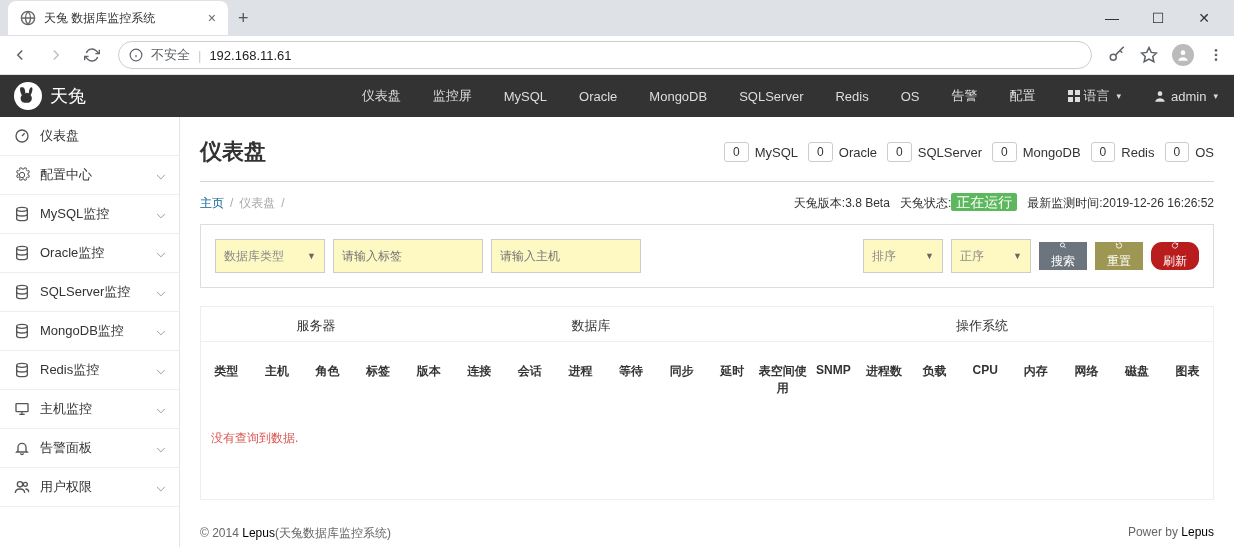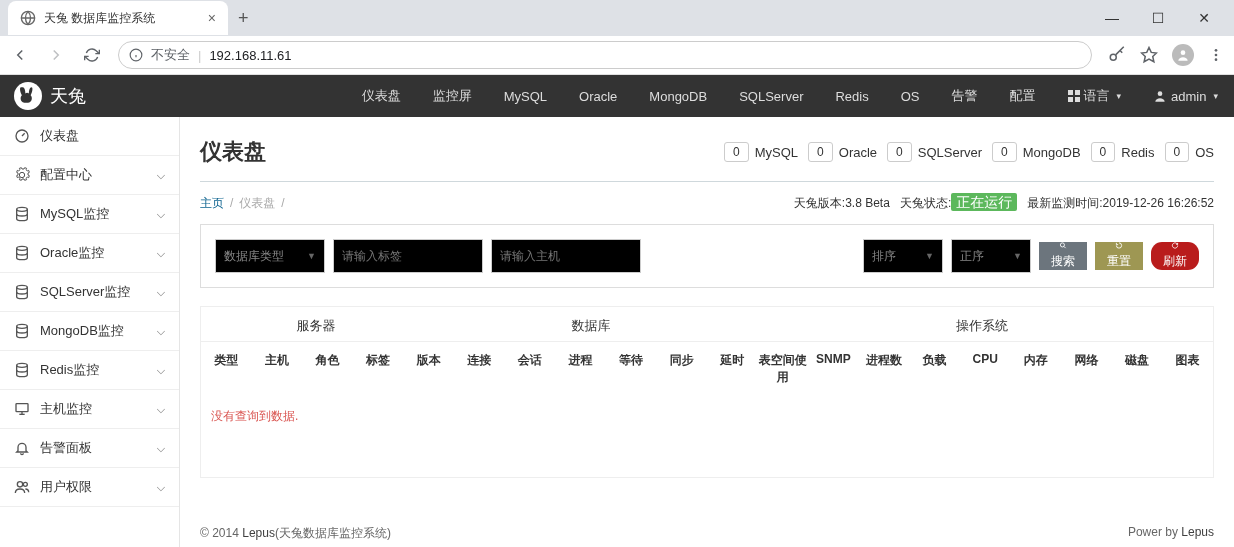--- a/index.html
+++ b/index.html
@@ -52,42 +52,42 @@
 .stat-badge .lbl { font-size: 13px; color: #333; }
 
 .breadcrumb-row { display: flex; align-items: center; padding: 12px 0; font-size: 12px; }
 .breadcrumb-row a { color: #0d638f; text-decoration: none; }
 .breadcrumb-row .divider { margin: 0 6px; color: #aaa; }
 .breadcrumb-row .current { color: #aaa; }
 .status-info { margin-left: auto; display: flex; gap: 10px; align-items: center; color: #333; }
 .status-run { background: #5cb85c; color: #fff; padding: 1px 5px; border-radius: 2px; font-size: 14px; }
 
 .filter-box { border: 1px solid #ddd; padding: 14px; display: flex; gap: 8px; align-items: center; margin-bottom: 18px; }
-.filter-select, .filter-input { height: 28px; border: 1px solid #ccc; padding: 16px 8px; font-size: 12px; background: #000000; color:#888; }
+.filter-select, .filter-input { height: 28px; border: 1px solid #ccc; padding: 16px 8px; font-size: 12px; background: #fef9c3; color:#888; }
 .filter-select { width: 110px; display:flex; align-items:center; justify-content:space-between; cursor:pointer; }
 .filter-select.sm { width: 80px; }
 .filter-select .caret-d { font-size:9px; color:#666; border-left:1px solid #ccc; padding-left:6px; height:100%; display:flex; align-items:center;}
 .filter-input { width: 150px; }
 .btn { height: 28px; padding: 0 12px; border: none; color: #fff; font-size: 12px; cursor: pointer; display:flex; align-items:center; gap:4px;flex-direction:column; }
 .btn-search { background: #6c757d; }
 .btn-reset { background: #9e9753; }
 .btn-refresh { background: #b91c1c; border-radius: 11px; }
 
 .table-section { border:1px solid #eee; }
 .table-group-header { display: flex; padding: 10px 0 6px; font-weight: normal; font-size: 13px; }
 .grp-server { width: 230px; text-align: center; }
 .grp-db { width: 320px; text-align: center; }
 .grp-os { flex: 1; text-align: center; }
-.table-cols { display: flex; padding: 10px 0; border-top: 1px solid #eee; font-size: 12px; font-weight: bold; }
+.table-cols { display: flex; padding: 21px 0; border-top: 1px solid #eee; font-size: 12px; font-weight: bold; }
 .table-cols > div { text-align: center; }
 .col { flex: 1; }
 .no-data { color: #d9534f; padding: 12px 10px; font-size: 12px; }
 
 .footer { position: absolute; bottom: 6px; left: 20px; right: 20px; display: flex; font-size: 12px; color: #666; }
-.footer a { color: #404040; text-decoration: none; }
+.footer a { color: #000000; text-decoration: none; }
 .power-by { margin-left: auto; }
 </style>
 </head>
 <body>
 
 <div class="browser-chrome">
   <div class="tab-bar">
     <div class="tab">
       <svg class="globe-icon" viewBox="0 0 24 24" fill="none" stroke="#666" stroke-width="2">
           <circle cx="12" cy="12" r="10"></circle>

